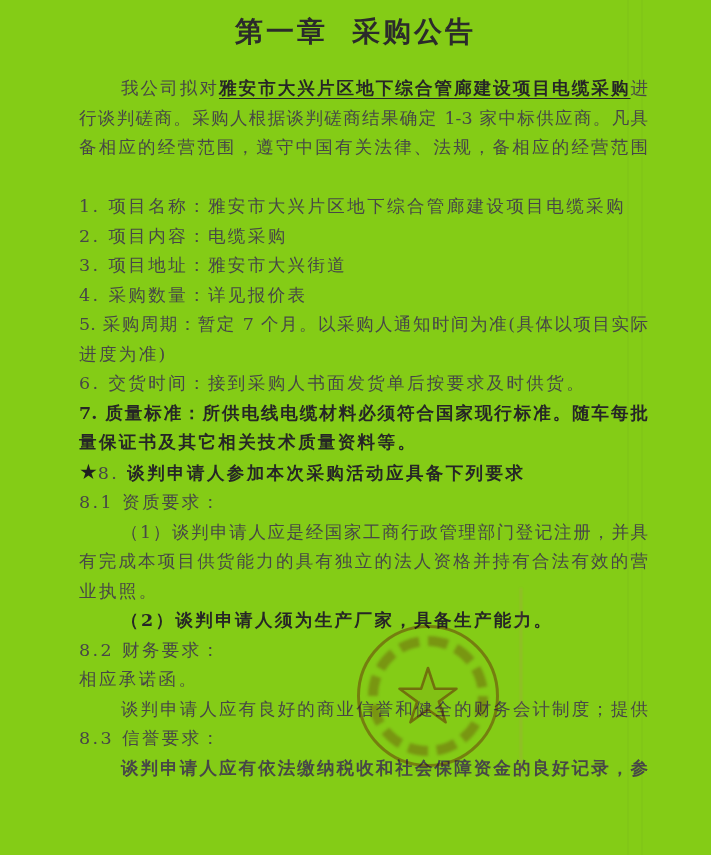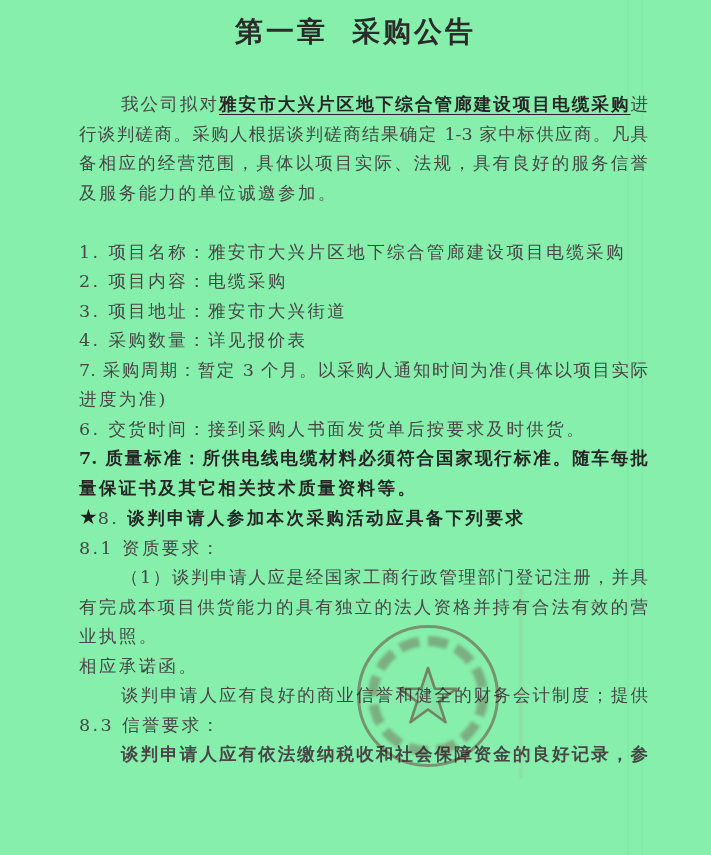--- a/index.html
+++ b/index.html
@@ -1,38 +1,38 @@
 <!DOCTYPE html>
 <html><head>
 <meta charset="utf-8">
 <style>
   html,body{margin:0;padding:0;background:#ffffff;}
   .page{
     position:relative;
     width:711px;height:855px;
-    background:#86efac;
+    background:#84cc16;
     overflow:hidden;
     font-family:"DejaVu Serif","Liberation Serif",serif;
     color:#474747;
   }
   .title{
     margin:0;
     padding-top:13px;
     text-align:center;
     font-size:28px;
     font-weight:bold;
     letter-spacing:3px;
     color:#2b2b2b;
   }
   .title .gap{display:inline-block;width:24px;}
   .content{
     position:absolute;
     left:79px;
     right:63px;
-    top:90px;
+    top:74px;
   }
   .line{
     min-height:29.5px;
     line-height:29.5px;
     font-size:17.5px;
     letter-spacing:2.4px;
   }
   .line.fill{
     text-align:justify;
     text-align-last:justify;
@@ -79,37 +79,38 @@
 </head>
 <body>
 
 <div class="page">
 
   <h1 class="title"><span>第一章</span><span class="gap"></span><span>采购公告</span></h1>
 
   <div class="content">
       <div class="line fill" style="padding-left: 42px;"><span class="">我公司拟对</span><span class="b u">雅安市大兴片区地下综合管廊建设项目电缆采购</span><span class="">进</span></div>
       <div class="line fill"><span class="">行谈判磋商。采购人根据谈判磋商结果确定 1-3 家中标供应商。凡具</span></div>
-      <div class="line fill"><span class="">备相应的经营范围，具体以项目实际、法规，具有良好的服务信誉</span></div>
-      <div class="line"><span class="">及服务能力的单位诚邀参加。</span></div>
+      <div class="line fill"><span class="">备相应的经营范围，遵守中国有关法律、法规，备相应的经营范围</span></div>
       <div class="line"></div>
       <div class="line"><span class="">1. 项目名称：雅安市大兴片区地下综合管廊建设项目电缆采购</span></div>
       <div class="line"><span class="">2. 项目内容：电缆采购</span></div>
       <div class="line"><span class="">3. 项目地址：雅安市大兴街道</span></div>
       <div class="line"><span class="">4. 采购数量：详见报价表</span></div>
-      <div class="line fill"><span class="">7. 采购周期：暂定 3 个月。以采购人通知时间为准(具体以项目实际</span></div>
+      <div class="line fill"><span class="">5. 采购周期：暂定 7 个月。以采购人通知时间为准(具体以项目实际</span></div>
       <div class="line"><span class="">进度为准)</span></div>
       <div class="line"><span class="">6. 交货时间：接到采购人书面发货单后按要求及时供货。</span></div>
       <div class="line fill"><span class="b">7. 质量标准：所供电线电缆材料必须符合国家现行标准。随车每批</span></div>
       <div class="line"><span class="b">量保证书及其它相关技术质量资料等。</span></div>
       <div class="line"><span class="star">★</span><span class="">8. </span><span class="b">谈判申请人参加本次采购活动应具备下列要求</span></div>
       <div class="line"><span class="">8.1 资质要求：</span></div>
       <div class="line fill" style="padding-left: 42px;"><span class="">（1）谈判申请人应是经国家工商行政管理部门登记注册，并具</span></div>
       <div class="line fill"><span class="">有完成本项目供货能力的具有独立的法人资格并持有合法有效的营</span></div>
       <div class="line"><span class="">业执照。</span></div>
+      <div class="line" style="padding-left: 42px;"><span class="b">（2）谈判申请人须为生产厂家，具备生产能力。</span></div>
+      <div class="line"><span class="">8.2 财务要求：</span></div>
       <div class="line"><span class="">相应承诺函。</span></div>
       <div class="line fill" style="padding-left: 42px;"><span class="">谈判申请人应有良好的商业信誉和健全的财务会计制度；提供</span></div>
       <div class="line"><span class="">8.3 信誉要求：</span></div>
       <div class="line fill" style="padding-left: 42px; font-weight: bold;"><span class="">谈判申请人应有依法缴纳税收和社会保障资金的良好记录，参</span></div>
     </div>
 
   <div class="stamp">
     <div class="ring"></div>
     <div class="chars"></div>
     <svg width="100" height="100" viewBox="0 0 100 100">

